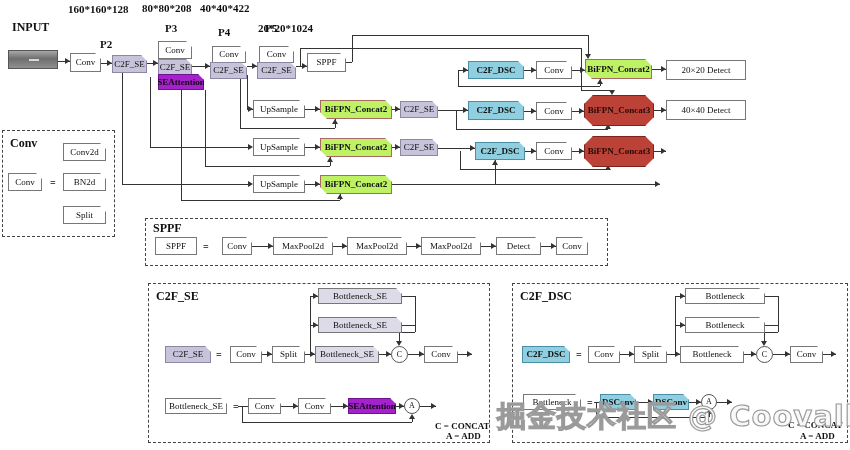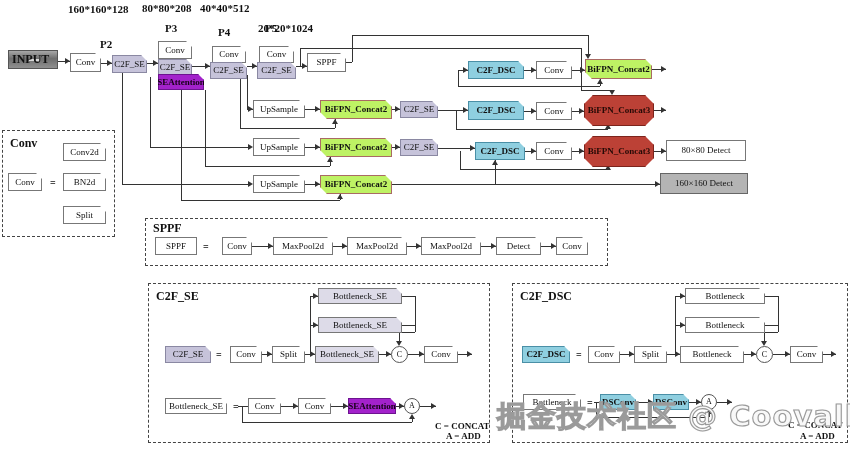--- a/index.html
+++ b/index.html
@@ -38,24 +38,24 @@
              font-size:29px;color:rgba(255,255,255,0.93);-webkit-text-stroke:1.1px #9a9a9a;
              text-shadow:0 0 1px #999;letter-spacing:1px;white-space:nowrap;}
 </style>
 </head>
 <body>
 
 <div id="canvas">
 
   <div class="lbl" style="left:68px;top:3px;">160*160*128</div>
   <div class="lbl" style="left:142px;top:2px;">80*80*208</div>
-  <div class="lbl" style="left:200px;top:2px;">40*40*512</div>
+  <div class="lbl" style="left:200px;top:2px;">40*40*422</div>
   <div class="lbl" style="left:258px;top:22px;">20*20*1024</div>
 
-  <div class="lbl big" style="left:12px;top:52px;">INPUT</div>
+  <div class="lbl big" style="left:12px;top:20px;">INPUT</div>
   <div class="lbl" style="left:100px;top:38px;">P2</div>
   <div class="lbl" style="left:165px;top:22px;">P3</div>
   <div class="lbl" style="left:218px;top:26px;">P4</div>
   <div class="lbl" style="left:265px;top:22px;">P5</div>
 
   <div id="inputimg" style="left:8px;top:50px;width:50px;height:19px;"></div>
   <div class="node fold" style="left:70px;top:53px;width:31px;height:19px;">Conv</div>
   <div class="node fold lav" style="left:112px;top:55px;width:35px;height:18px;">C2F_SE</div>
   <div class="node fold" style="left:158px;top:41px;width:34px;height:18px;">Conv</div>
   <div class="node fold lav" style="left:158px;top:59px;width:34px;height:17px;">C2F_SE</div>
@@ -71,31 +71,31 @@
   <div class="node fold lav" style="left:400px;top:101px;width:38px;height:17px;">C2F_SE</div>
   <div class="node fold" style="left:253px;top:138px;width:52px;height:18px;">UpSample</div>
   <div class="node fold2 pink" style="left:320px;top:138px;width:72px;height:19px;">BiFPN_Concat2</div>
   <div class="node fold lav" style="left:400px;top:139px;width:38px;height:17px;">C2F_SE</div>
   <div class="node fold" style="left:253px;top:175px;width:52px;height:18px;">UpSample</div>
   <div class="node fold2 pink" style="left:320px;top:175px;width:72px;height:19px;">BiFPN_Concat2</div>
 
   <div class="node fold cyan" style="left:468px;top:61px;width:56px;height:18px;">C2F_DSC</div>
   <div class="node fold" style="left:536px;top:61px;width:36px;height:18px;">Conv</div>
   <div class="node fold2 pink" style="left:585px;top:59px;width:67px;height:20px;">BiFPN_Concat2</div>
+  <div class="node" style="left:666px;top:60px;width:80px;height:20px;">20×20 Detect</div>
 
   <div class="node fold cyan" style="left:468px;top:101px;width:56px;height:19px;">C2F_DSC</div>
   <div class="node fold" style="left:536px;top:102px;width:36px;height:18px;">Conv</div>
   <div class="node oct red" style="left:584px;top:95px;width:70px;height:31px;">BiFPN_Concat3</div>
+  <div class="node" style="left:666px;top:100px;width:80px;height:20px;">40×40 Detect</div>
 
   <div class="node fold cyan" style="left:475px;top:142px;width:50px;height:18px;">C2F_DSC</div>
   <div class="node fold" style="left:536px;top:142px;width:36px;height:18px;">Conv</div>
   <div class="node oct red" style="left:584px;top:136px;width:70px;height:31px;">BiFPN_Concat3</div>
-  <div class="node" style="left:666px;top:140px;width:80px;height:21px;">80×80 Detect</div>
-
-  <div class="node gray" style="left:660px;top:173px;width:88px;height:21px;">160×160 Detect</div>
+
 
   <div class="leg" style="left:2px;top:130px;width:113px;height:107px;"></div>
   <div class="legtitle" style="left:10px;top:136px;">Conv</div>
   <div class="node fold" style="left:8px;top:173px;width:34px;height:18px;">Conv</div>
   <div class="eq" style="left:50px;top:177px;">=</div>
   <div class="node fold" style="left:63px;top:143px;width:43px;height:18px;">Conv2d</div>
   <div class="node fold" style="left:63px;top:173px;width:43px;height:18px;">BN2d</div>
   <div class="node fold" style="left:63px;top:206px;width:43px;height:18px;">Split</div>
 
   <div class="leg" style="left:145px;top:218px;width:463px;height:48px;"></div>

